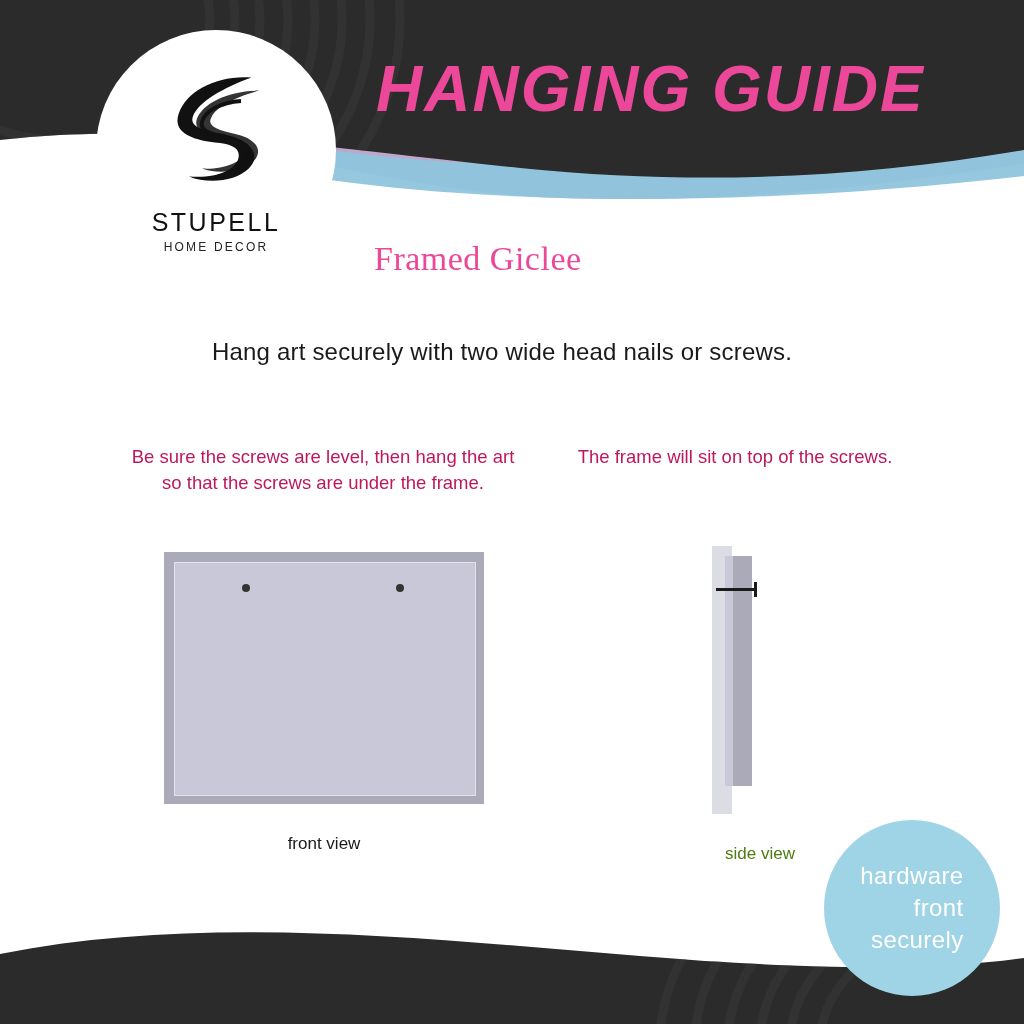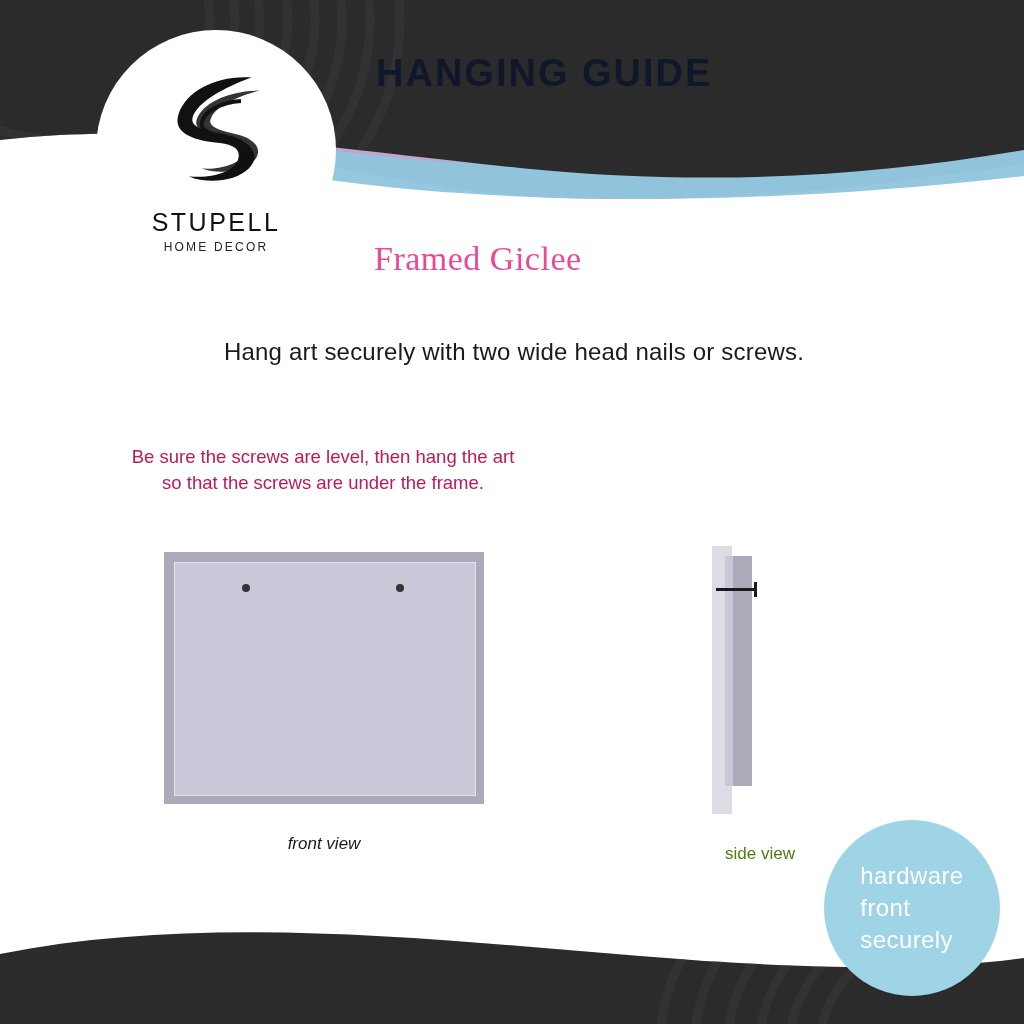--- a/index.html
+++ b/index.html
@@ -79,46 +79,46 @@
     letter-spacing: 2.2px;
     color: #222222;
     z-index: 6;
   }
 
   
   .guide-title {
     position: absolute;
     left: 376px;
     top: 52px;
-    font-size: 38px;
+    font-size: 64px;
     letter-spacing: 2px;
-    color: #0f172a;
+    color: #ec4899;
     font-weight: bold;
     z-index: 6;
     font-family: "Liberation Sans", sans-serif;
+    font-style: italic;
   }
   .product-type {
     position: absolute;
     left: 374px;
     top: 240px;
     font-size: 34px;
     color: #ec4899;
     letter-spacing: 0.5px;
     font-family: Liberation Serif, serif;
   }
   .main-instruction {
     position: absolute;
     left: 0;
     top: 338px;
     width: 1004px;
     text-align: center;
     font-size: 24px;
     color: #1a1a1a;
     letter-spacing: 0.2px;
-    padding-left: 12px;
   }
 
   
   .col {
     position: absolute;
     text-align: center;
   }
   .col-left { left: 120px; top: 444px; width: 406px; }
   .col-right { left: 560px; top: 444px; width: 350px; }
 
@@ -162,21 +162,20 @@
   .screw-b { left: 232px; top: 32px; }
 
   .front-label {
     position: absolute;
     left: 164px;
     top: 834px;
     width: 320px;
     text-align: center;
     font-size: 17px;
     color: #1a1a1a;
-    font-style: italic;
   }
 
   
   .side-diagram {
     position: absolute;
     left: 700px;
     top: 546px;
     width: 120px;
     height: 268px;
   }
@@ -235,21 +234,21 @@
     width: 176px;
     height: 176px;
     border-radius: 50%;
     background: #9fd3e6;
     display: flex;
     align-items: center;
     justify-content: center;
     z-index: 8;
   }
   .badge-text {
-    text-align: left;
+    text-align: right;
     color: #ffffff;
     font-size: 24px;
     line-height: 32px;
     letter-spacing: 0.4px;
   }
 </style>
 </head>
 <body>
 
 <div class="page">
@@ -306,20 +305,23 @@
   </div>
 
   <div class="front-diagram">
     <div class="frame-outer"></div>
     <div class="frame-inner"></div>
     <div class="screw-dot screw-a"></div>
     <div class="screw-dot screw-b"></div>
   </div>
   <div class="front-label">front view</div>
 
+  <div class="col col-right">
+    <div class="col-caption">The frame will sit on top of the screws.</div>
+  </div>
 
   <div class="side-diagram">
     <div class="wall-strip"></div>
     <div class="frame-side"></div>
     <div class="frame-side-inner"></div>
     <div class="screw-side"></div>
     <div class="screw-head"></div>
   </div>
   <div class="side-label">side view</div>
 

